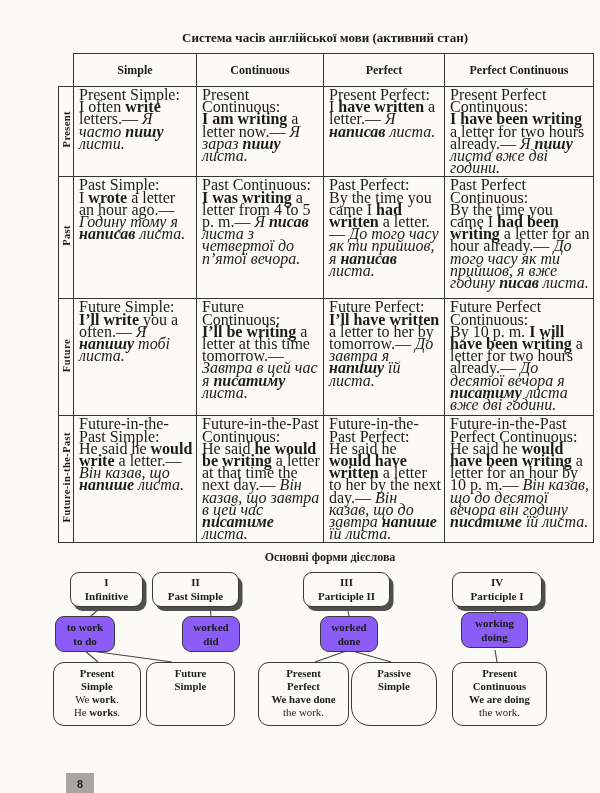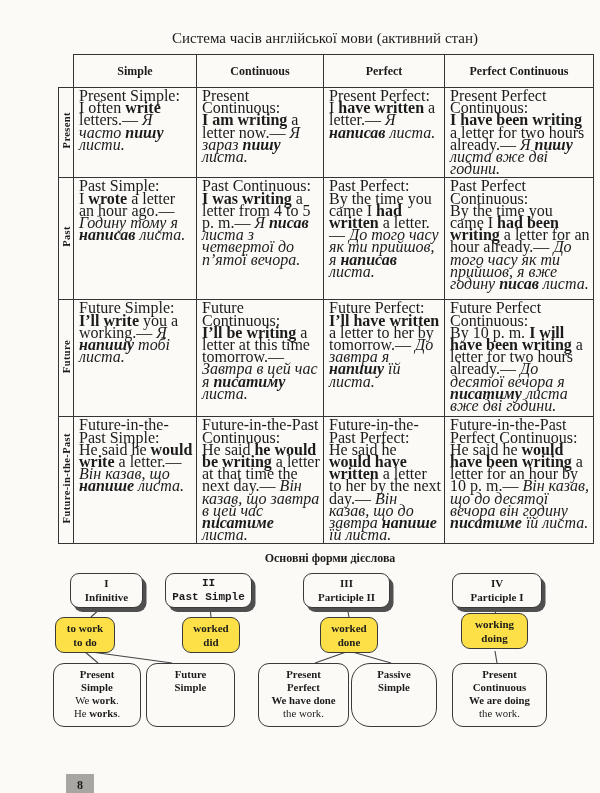--- a/index.html
+++ b/index.html
@@ -4,21 +4,21 @@
 <style>
   html,body{margin:0;padding:0;}
   body{
     width:600px;height:793px;overflow:hidden;
     background:#fbfaf7;color:#1b1b1b;
     font-family:"Liberation Serif","DejaVu Serif",serif;
   }
   .page{position:relative;width:600px;height:793px;}
   .table-title{
     padding-top:30px;margin-left:58px;width:534px;
-    text-align:center;font-weight:normal;font-size:15px;
+    text-align:center;font-weight:bold;font-size:13px;
   }
   table.tense-table{
     border-collapse:collapse;table-layout:fixed;
     margin:7px 0 0 58px;width:534px;
   }
   .tense-table th,.tense-table td{
     border:1.4px solid #343434;vertical-align:top;
   }
   .tense-table th{
     font-size:12px;font-weight:bold;text-align:center;
@@ -41,21 +41,21 @@
   svg.connectors{position:absolute;left:0;top:0;}
   .formbox{
     position:absolute;box-sizing:border-box;
     border:1.4px solid #3a3a3a;border-radius:9px;background:#fbfaf7;
     box-shadow:3.5px 4px 0 #4f4f4f;
     text-align:center;font-weight:bold;font-size:11px;line-height:13.5px;
     padding:3px 2px;
   }
   .exbox{
     position:absolute;box-sizing:border-box;
-    border:1.3px solid #3a3a3a;border-radius:9px;background:#fde047;
+    border:1.3px solid #3a3a3a;border-radius:9px;background:#8b5cf6;
     text-align:center;font-weight:bold;font-size:11px;line-height:14px;
     padding:3px 2px;
   }
   .usebox{
     position:absolute;box-sizing:border-box;
     border:1.3px solid #3a3a3a;border-radius:11px;background:#fbfaf7;
     text-align:center;font-size:10.8px;line-height:13px;padding:4px 2px;
   }
   .usetitle{font-weight:bold;}
   .page-number{
@@ -99,21 +99,21 @@
         </tr>
         <tr style="height: 122px;">
           <td class="rowlabel"><span class="vert">Past</span></td>
           <td class="cell"><span>Past Simple:</span><br><span>I </span><span class="b">wrote</span><span> a letter an hour ago.— </span><span class="i">Годину тому я </span><span class="b i">написав</span><span class="i"> листа.</span></td>
           <td class="cell"><span>Past Continuous:</span><br><span class="b">I was writing</span><span> a letter from 4 to 5 p. m.— </span><span class="i">Я </span><span class="b i">писав</span><span class="i"> листа з четвертої до п’ятої вечора.</span></td>
           <td class="cell"><span>Past Perfect:</span><br><span>By the time you came I </span><span class="b">had written</span><span> a letter.— </span><span class="i">До того часу як ти прийшов, я </span><span class="b i">написав</span><span class="i"> листа.</span></td>
           <td class="cell"><span>Past Perfect Continuous:</span><br><span>By the time you came I </span><span class="b">had been writing</span><span> a letter for an hour already.— </span><span class="i">До того часу як ти прийшов, я вже годину </span><span class="b i">писав</span><span class="i"> листа.</span></td>
         </tr>
         <tr style="height: 117px;">
           <td class="rowlabel"><span class="vert">Future</span></td>
-          <td class="cell"><span>Future Simple:</span><br><span class="b">I’ll write</span><span> you a working.— </span><span class="i">Я </span><span class="b i">напишу</span><span class="i"> тобі листа.</span></td>
+          <td class="cell"><span>Future Simple:</span><br><span class="b">I’ll write</span><span> you a often.— </span><span class="i">Я </span><span class="b i">напишу</span><span class="i"> тобі листа.</span></td>
           <td class="cell"><span>Future Continuous:</span><br><span class="b">I’ll be writing</span><span> a letter at this time tomorrow.— </span><span class="i">Завтра в цей час я </span><span class="b i">писатиму</span><span class="i"> листа.</span></td>
           <td class="cell"><span>Future Perfect:</span><br><span class="b">I’ll have written</span><span> a letter to her by tomorrow.— </span><span class="i">До завтра я </span><span class="b i">напишу</span><span class="i"> їй листа.</span></td>
           <td class="cell"><span>Future Perfect Continuous:</span><br><span>By 10 p. m. </span><span class="b">I will have been writing</span><span> a letter for two hours already.— </span><span class="i">До десятої вечора я </span><span class="b i">писатиму</span><span class="i"> листа вже дві години.</span></td>
         </tr>
         <tr style="height: 126px;">
           <td class="rowlabel"><span class="vert">Future-in-the-Past</span></td>
           <td class="cell"><span>Future-in-the-Past Simple:</span><br><span>He said he </span><span class="b">would write</span><span> a letter.— </span><span class="i">Він казав, що </span><span class="b i">напише</span><span class="i"> листа.</span></td>
           <td class="cell"><span>Future-in-the-Past Continuous:</span><br><span>He said </span><span class="b">he would be writing</span><span> a letter at that time the next day.— </span><span class="i">Він казав, що завтра в цей час </span><span class="b i">писатиме</span><span class="i"> листа.</span></td>
           <td class="cell"><span>Future-in-the-Past Perfect:</span><br><span>He said he </span><span class="b">would have written</span><span> a letter to her by the next day.— </span><span class="i">Він казав, що до завтра </span><span class="b i">напише</span><span class="i"> їй листа.</span></td>
           <td class="cell"><span>Future-in-the-Past Perfect Continuous:</span><br><span>He said he </span><span class="b">would have been writing</span><span> a letter for an hour by 10 p. m.— </span><span class="i">Він казав, що до десятої вечора він годину </span><span class="b i">писатиме</span><span class="i"> їй листа.</span></td>
@@ -133,21 +133,21 @@
         <line x1="349" y1="101" x2="315" y2="113" stroke="#444" stroke-width="1.1"></line>
         <line x1="349" y1="101" x2="391" y2="113" stroke="#444" stroke-width="1.1"></line>
         <line x1="495" y1="101" x2="497" y2="113" stroke="#444" stroke-width="1.1"></line>
       </svg>
     <div id="diagram-boxes">
         <div class="formbox" style="left: 70px; top: 23px; width: 73px;">
           <div>I</div>
           <div>Infinitive</div>
         </div>
         <div class="exbox" style="left: 55px; top: 67px; width: 60px;"><span>to work</span><br><span>to do</span></div>
-        <div class="formbox" style="left: 165px; top: 23px; width: 87px; font-family: Liberation Mono, monospace;">
+        <div class="formbox" style="left: 152px; top: 23px; width: 87px;">
           <div>II</div>
           <div>Past Simple</div>
         </div>
         <div class="exbox" style="left: 182px; top: 67px; width: 58px;"><span>worked</span><br><span>did</span></div>
         <div class="formbox" style="left: 303px; top: 23px; width: 87px;">
           <div>III</div>
           <div>Participle II</div>
         </div>
         <div class="exbox" style="left: 320px; top: 67px; width: 58px;"><span>worked</span><br><span>done</span></div>
         <div class="formbox" style="left: 452px; top: 23px; width: 90px;">

